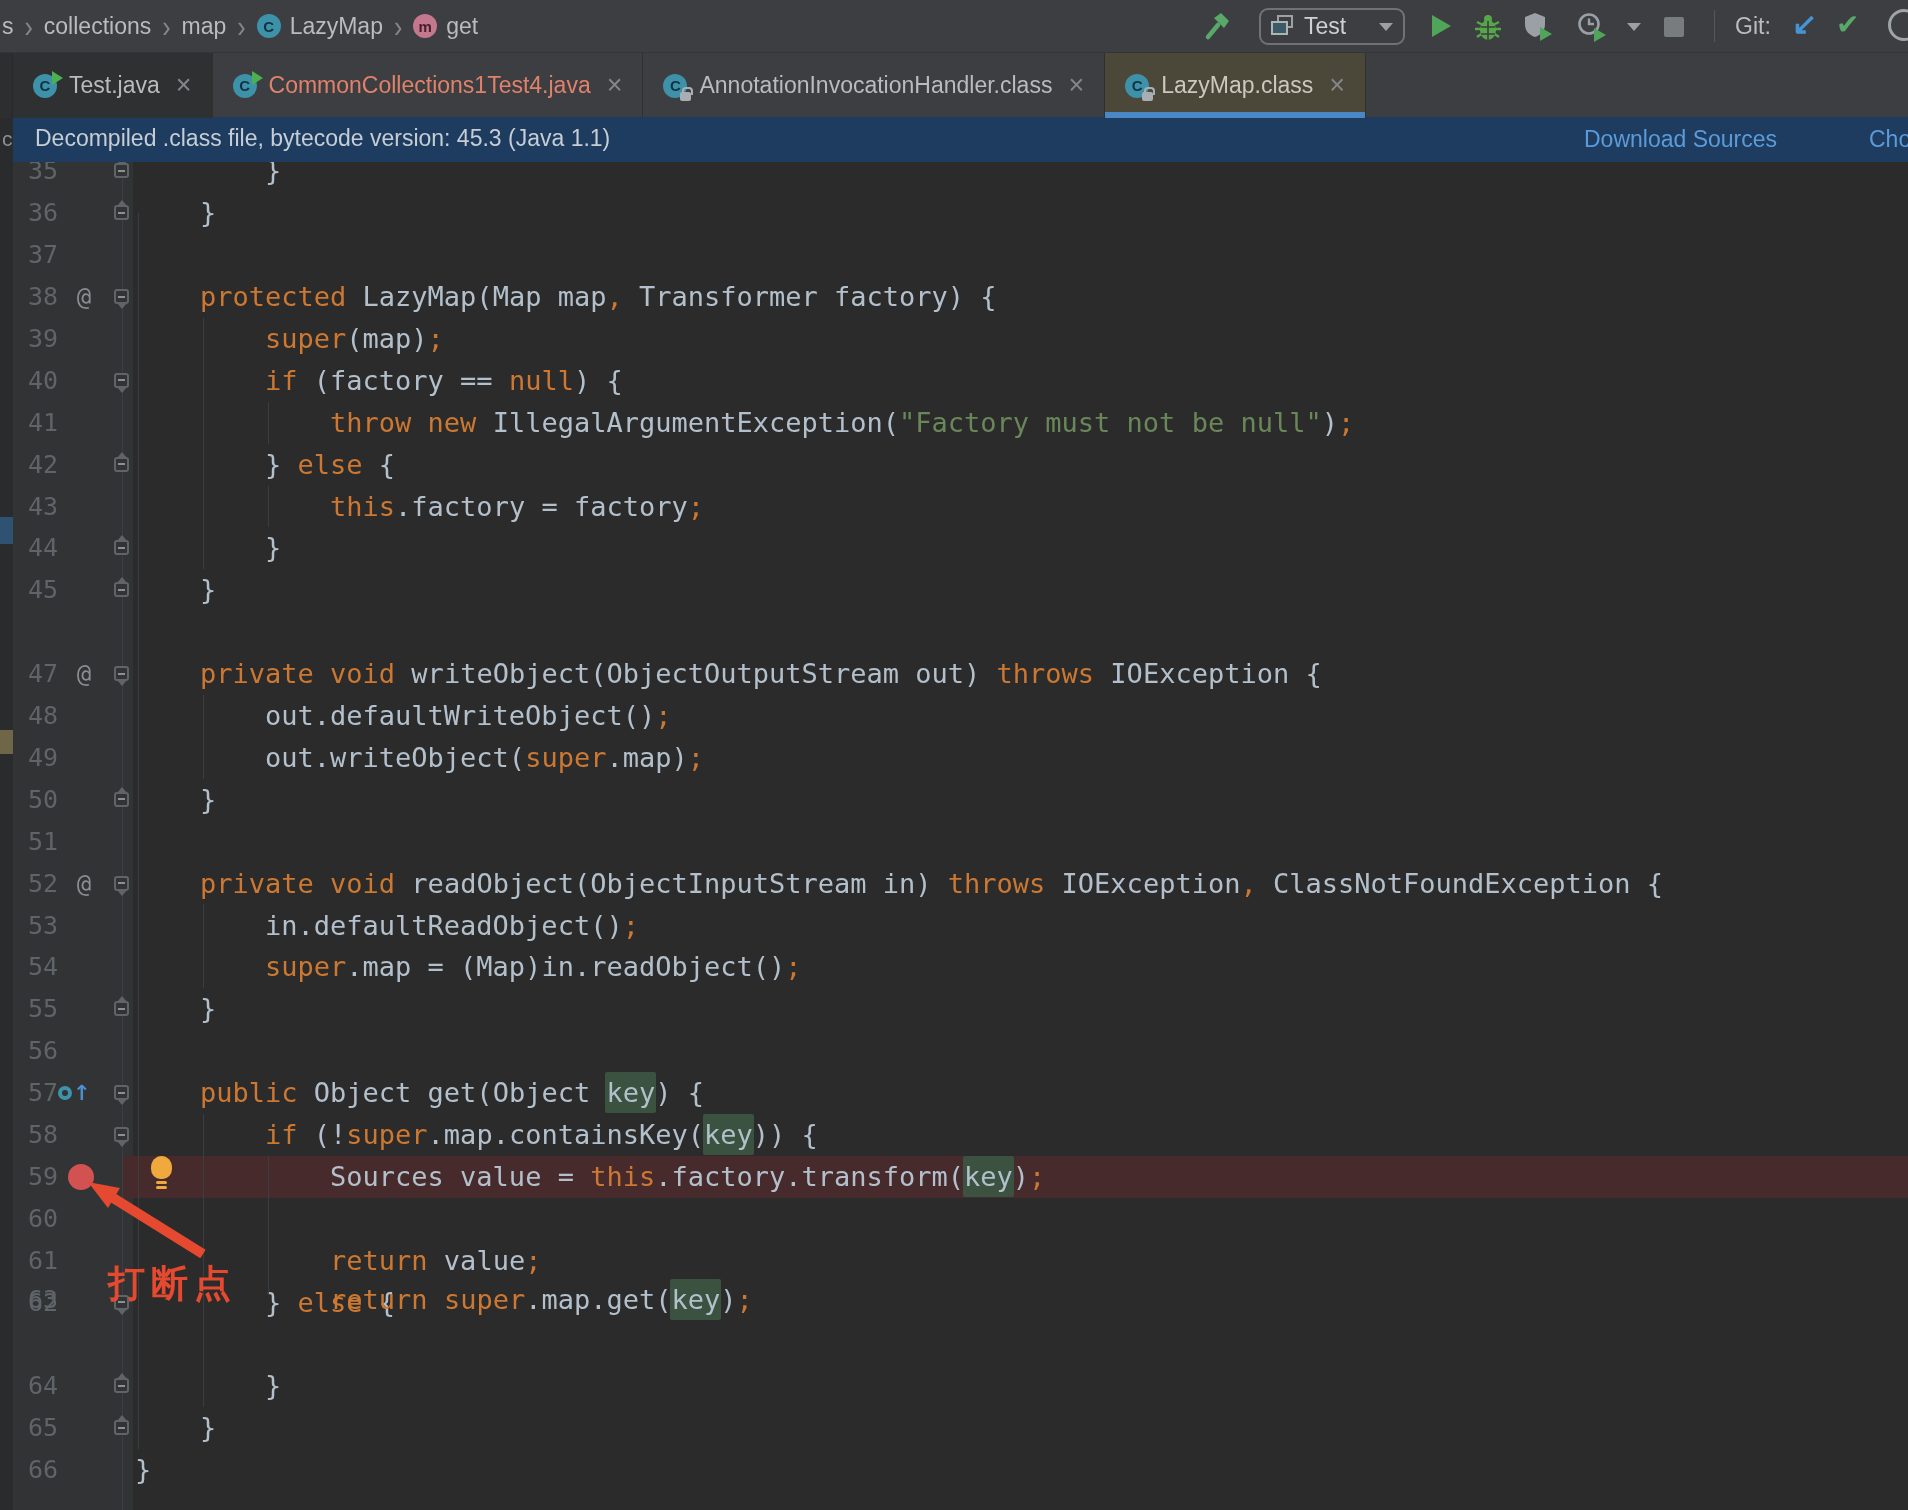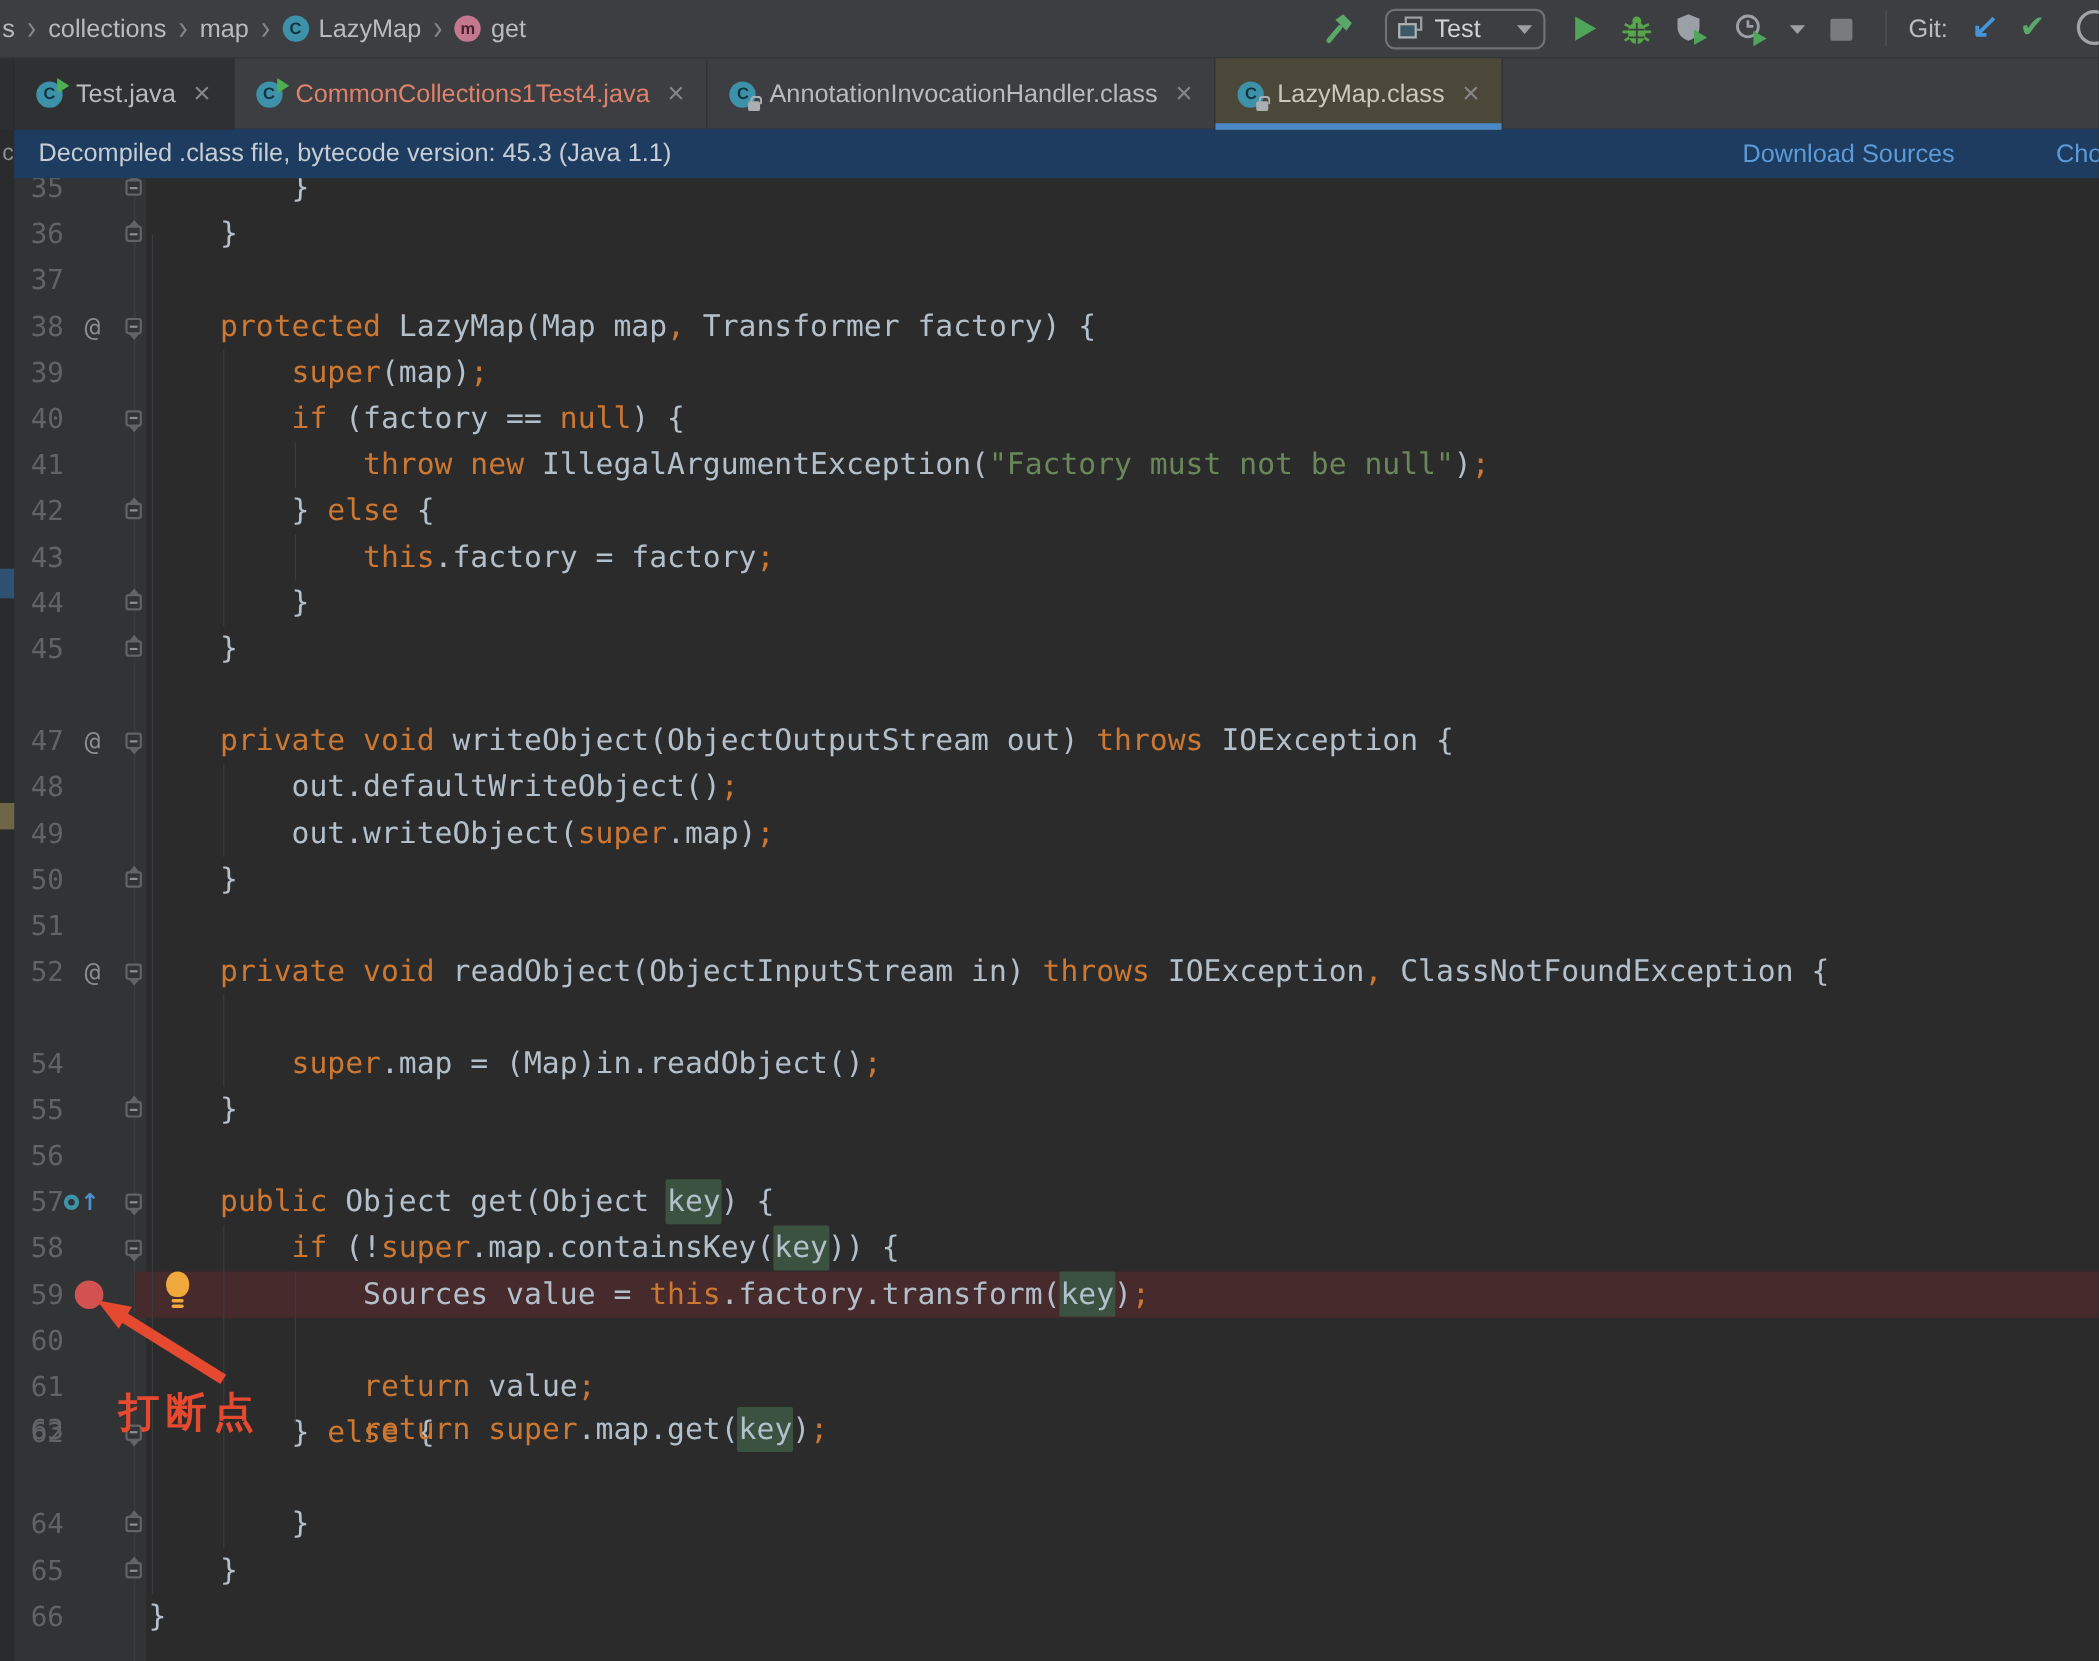--- a/index.html
+++ b/index.html
@@ -296,20 +296,24 @@
         <div class="row" style="top: 820.7px;">
           <span class="ln">51</span>
           <span class="code" style="padding-left:0ch"></span>
         </div>
         <div class="row" style="top: 862.6px;">
           <span class="ln">52</span>
           <span class="gat">@</span>
           <span class="fold down"></span>
           <span class="code" style="padding-left:4ch"><span class="sk">private</span><span class="sd"> </span><span class="sk">void</span><span class="sd"> readObject(ObjectInputStream in) </span><span class="sk">throws</span><span class="sd"> IOException</span><span class="sp">,</span><span class="sd"> ClassNotFoundException {</span></span>
         </div>
+        <div class="row" style="top: 904.5px;">
+          <span class="ln">53</span>
+          <span class="code" style="padding-left:8ch"><span class="sd">in.defaultReadObject()</span><span class="sp">;</span></span>
+        </div>
         <div class="row" style="top: 946.4px;">
           <span class="ln">54</span>
           <span class="code" style="padding-left:8ch"><span class="sk">super</span><span class="sd">.map = (Map)in.readObject()</span><span class="sp">;</span></span>
         </div>
         <div class="row" style="top: 988.3px;">
           <span class="ln">55</span>
           <span class="fold up"></span>
           <span class="code" style="padding-left:4ch"><span class="sd">}</span></span>
         </div>
         <div class="row" style="top: 1030.2px;">

